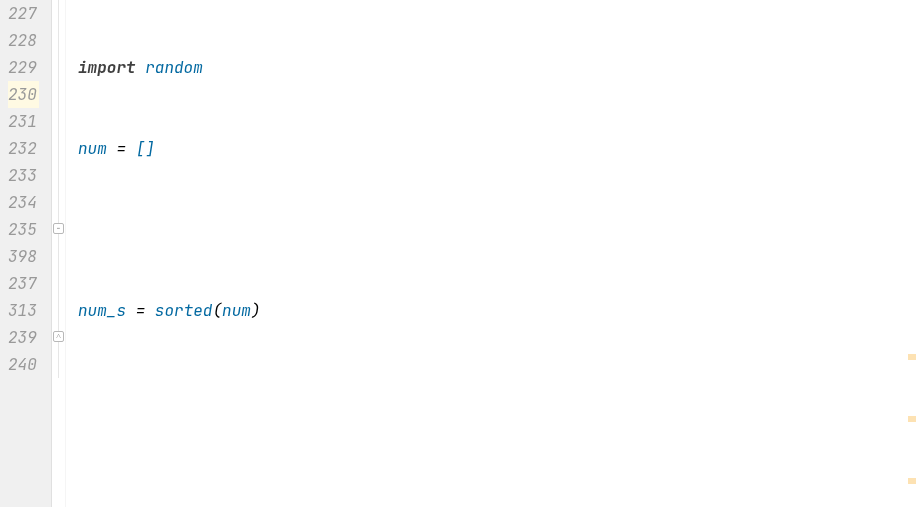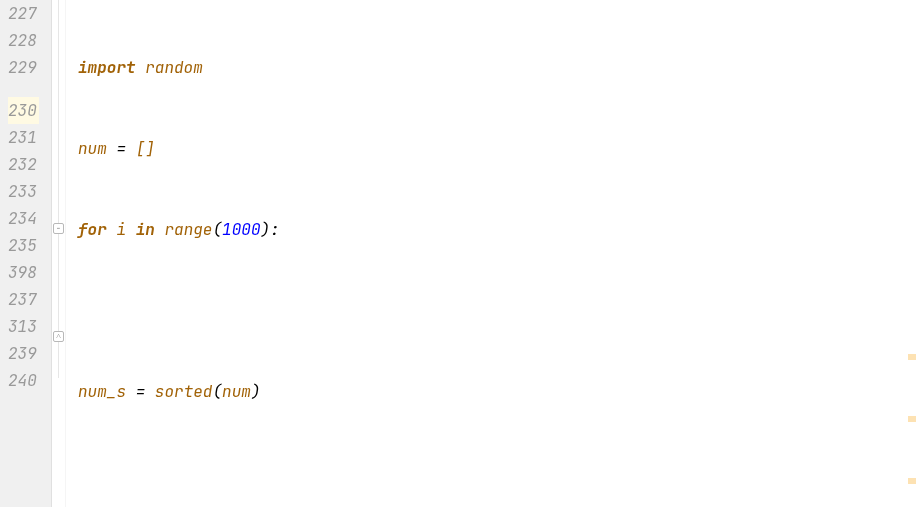--- a/index.html
+++ b/index.html
@@ -57,23 +57,23 @@
   background: #e6e6e6;
 }
 .code {
   padding-left: 12px;
   line-height: 27px;
   white-space: pre;
   position: relative;
   flex: 1;
 }
 .line { height: 27px; font-style: italic; }
-.hl { background: #fffae3; margin-top: 16px; }
-.kw { color: #a16207; font-weight: bold; }
-.name { color: #a16207; }
+.hl { background: #fffae3; }
+.kw { color: #404040; font-weight: bold; }
+.name { color: #0369a1; }
 .num { color: #0000ff; }
 .op { color: #000; }
 .br-match { background: #cde7ff; color: #000; }
 .right-margin {
   position: absolute;
   top: 80px;
   right: 4px;
   width: 8px;
   height: 300px;
 }
@@ -109,21 +109,20 @@
 
   <div class="fold-col">
     <div class="vline" style="top:0;height:378px;"></div>
     <div class="fold-mark" style="top:223px;">−</div>
     <div class="fold-mark" style="top:331px;">˄</div>
   </div>
 
   <div class="code">
     <div class="line"><span class="kw">import</span> <span class="name">random</span></div>
     <div class="line"><span class="name">num</span> <span class="op">=</span> <span class="name">[]</span></div>
-    <div class="line"><span class="kw">for</span> <span class="name">i</span> <span class="kw">in</span> <span class="name">range</span>(<span class="num">1000</span>):</div>
     <div class="line"></div>
     <div class="line"><span class="name">num_s</span> <span class="op">=</span> <span class="name">sorted</span>(<span class="name">num</span>)</div>
     
     
     
     
     
     
     
     

